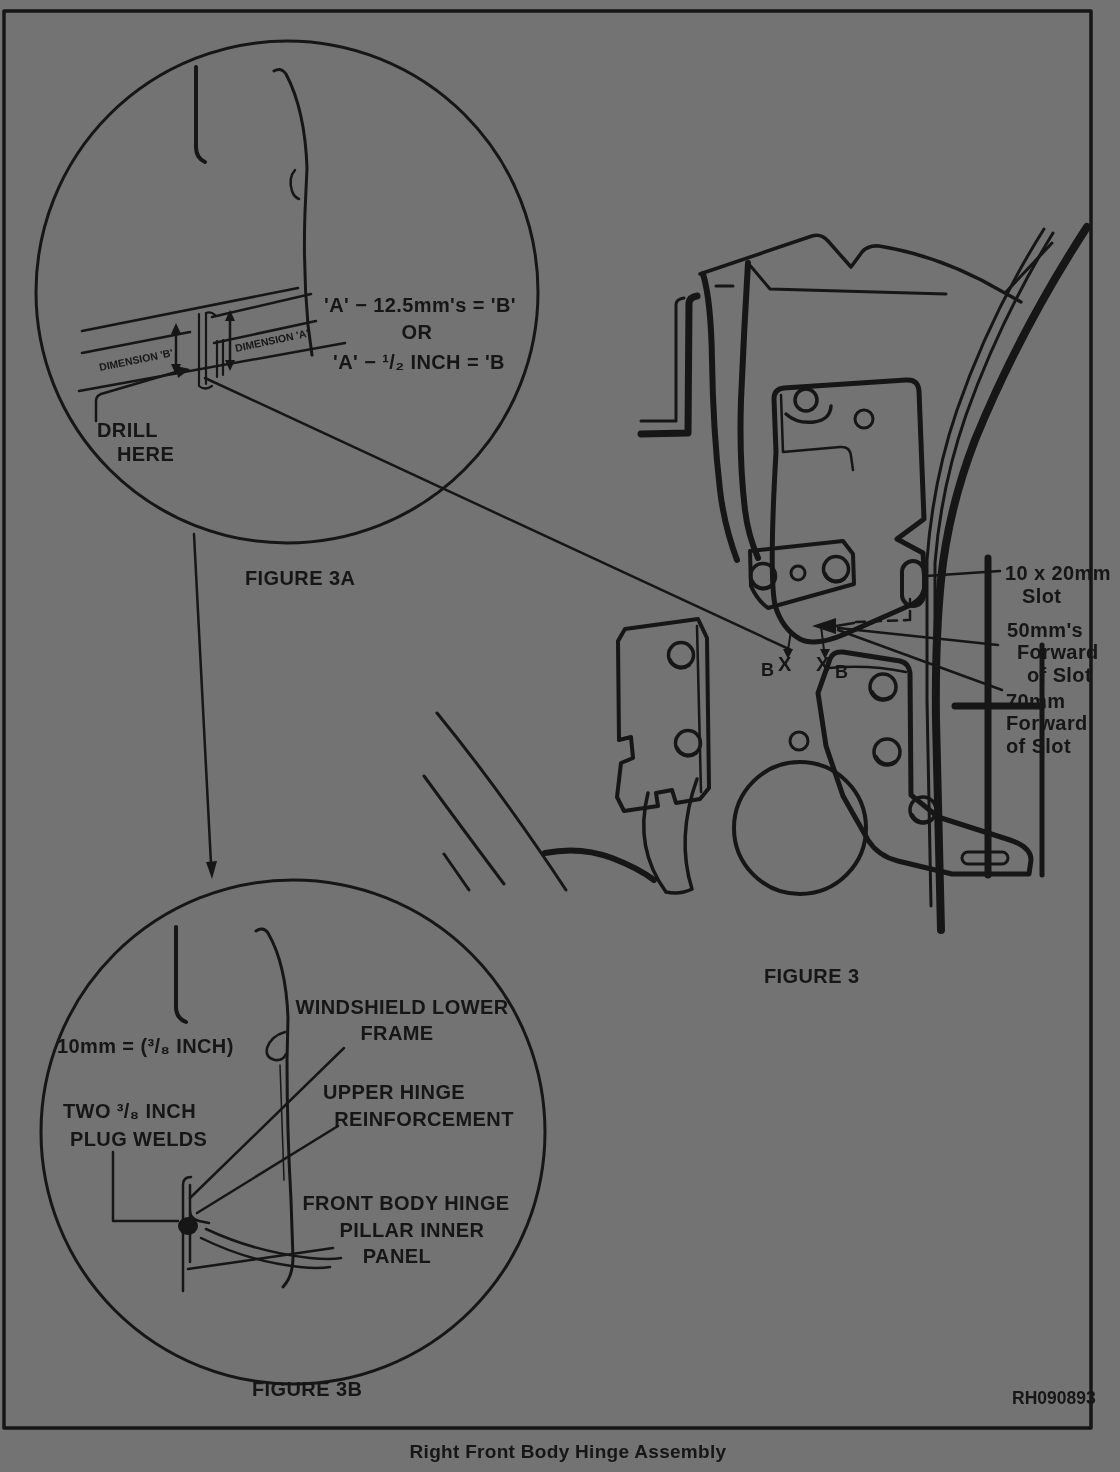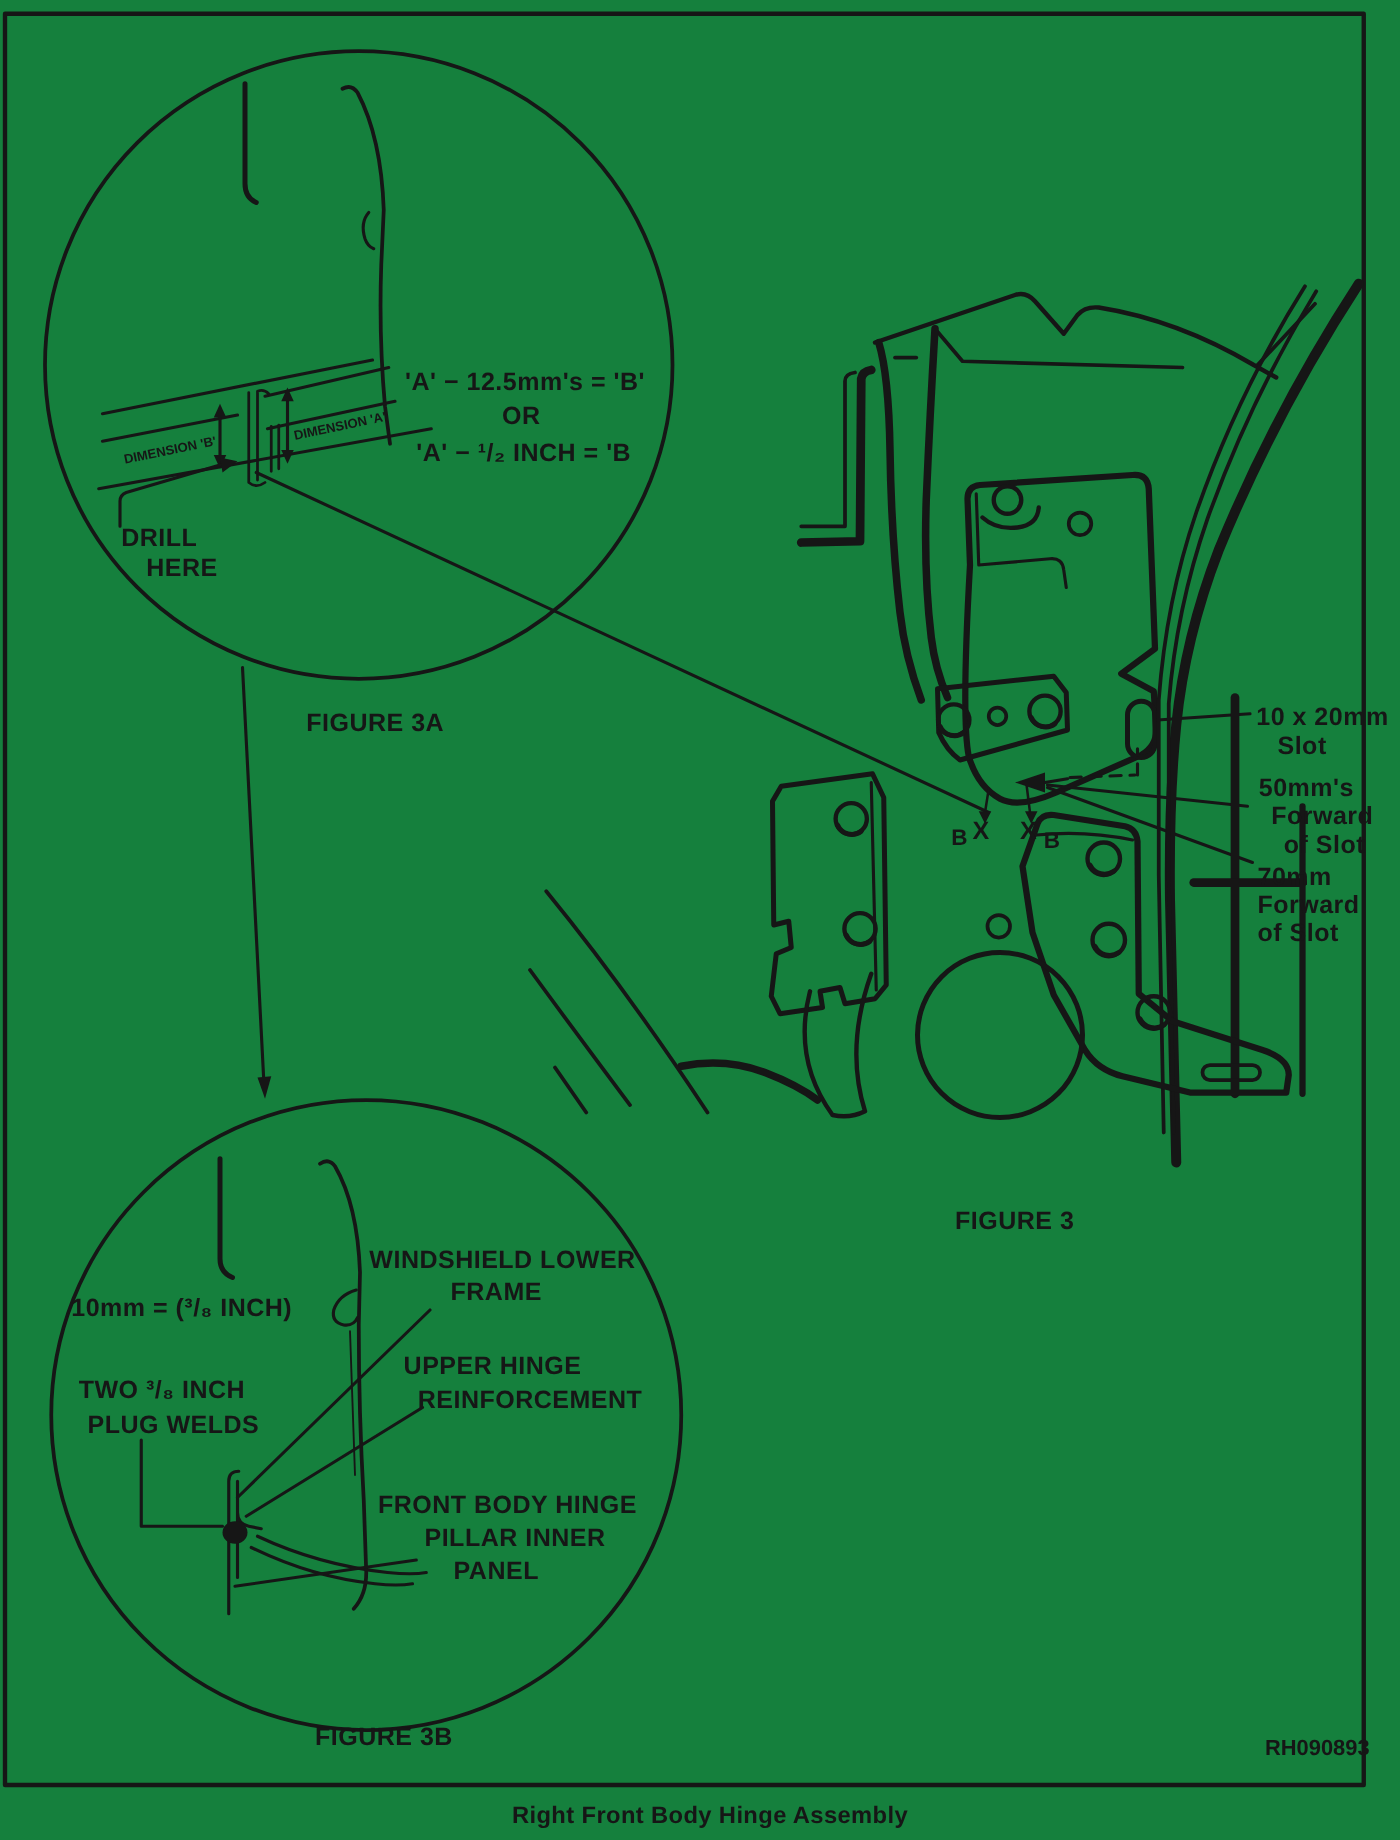--- a/index.html
+++ b/index.html
@@ -1,16 +1,16 @@
 <!DOCTYPE html>
 <html><head>
 <meta charset="utf-8">
 <style>
   html,body{margin:0;padding:0;background:#ffffff;width:1120px;height:1472px;overflow:hidden;}
-  .page{position:relative;width:1120px;height:1472px;background:#15803d;}
+  .page{position:relative;width:1120px;height:1472px;background:#737373;}
   svg{display:block;}
   .s{fill:none;stroke:#161616;stroke-linecap:round;stroke-linejoin:round;}
   .f{fill:#161616;stroke:none;}
   text{fill:#161616;font-family:"Liberation Sans","DejaVu Sans",sans-serif;font-weight:700;}
   .t20{font-size:20px;letter-spacing:.4px;}
   .t19{font-size:19px;letter-spacing:.3px;}
   .t18{font-size:18px;}
   .t17{font-size:17.5px;}
   .t10{font-size:10.5px;letter-spacing:0;}
   .mid{text-anchor:middle;}

